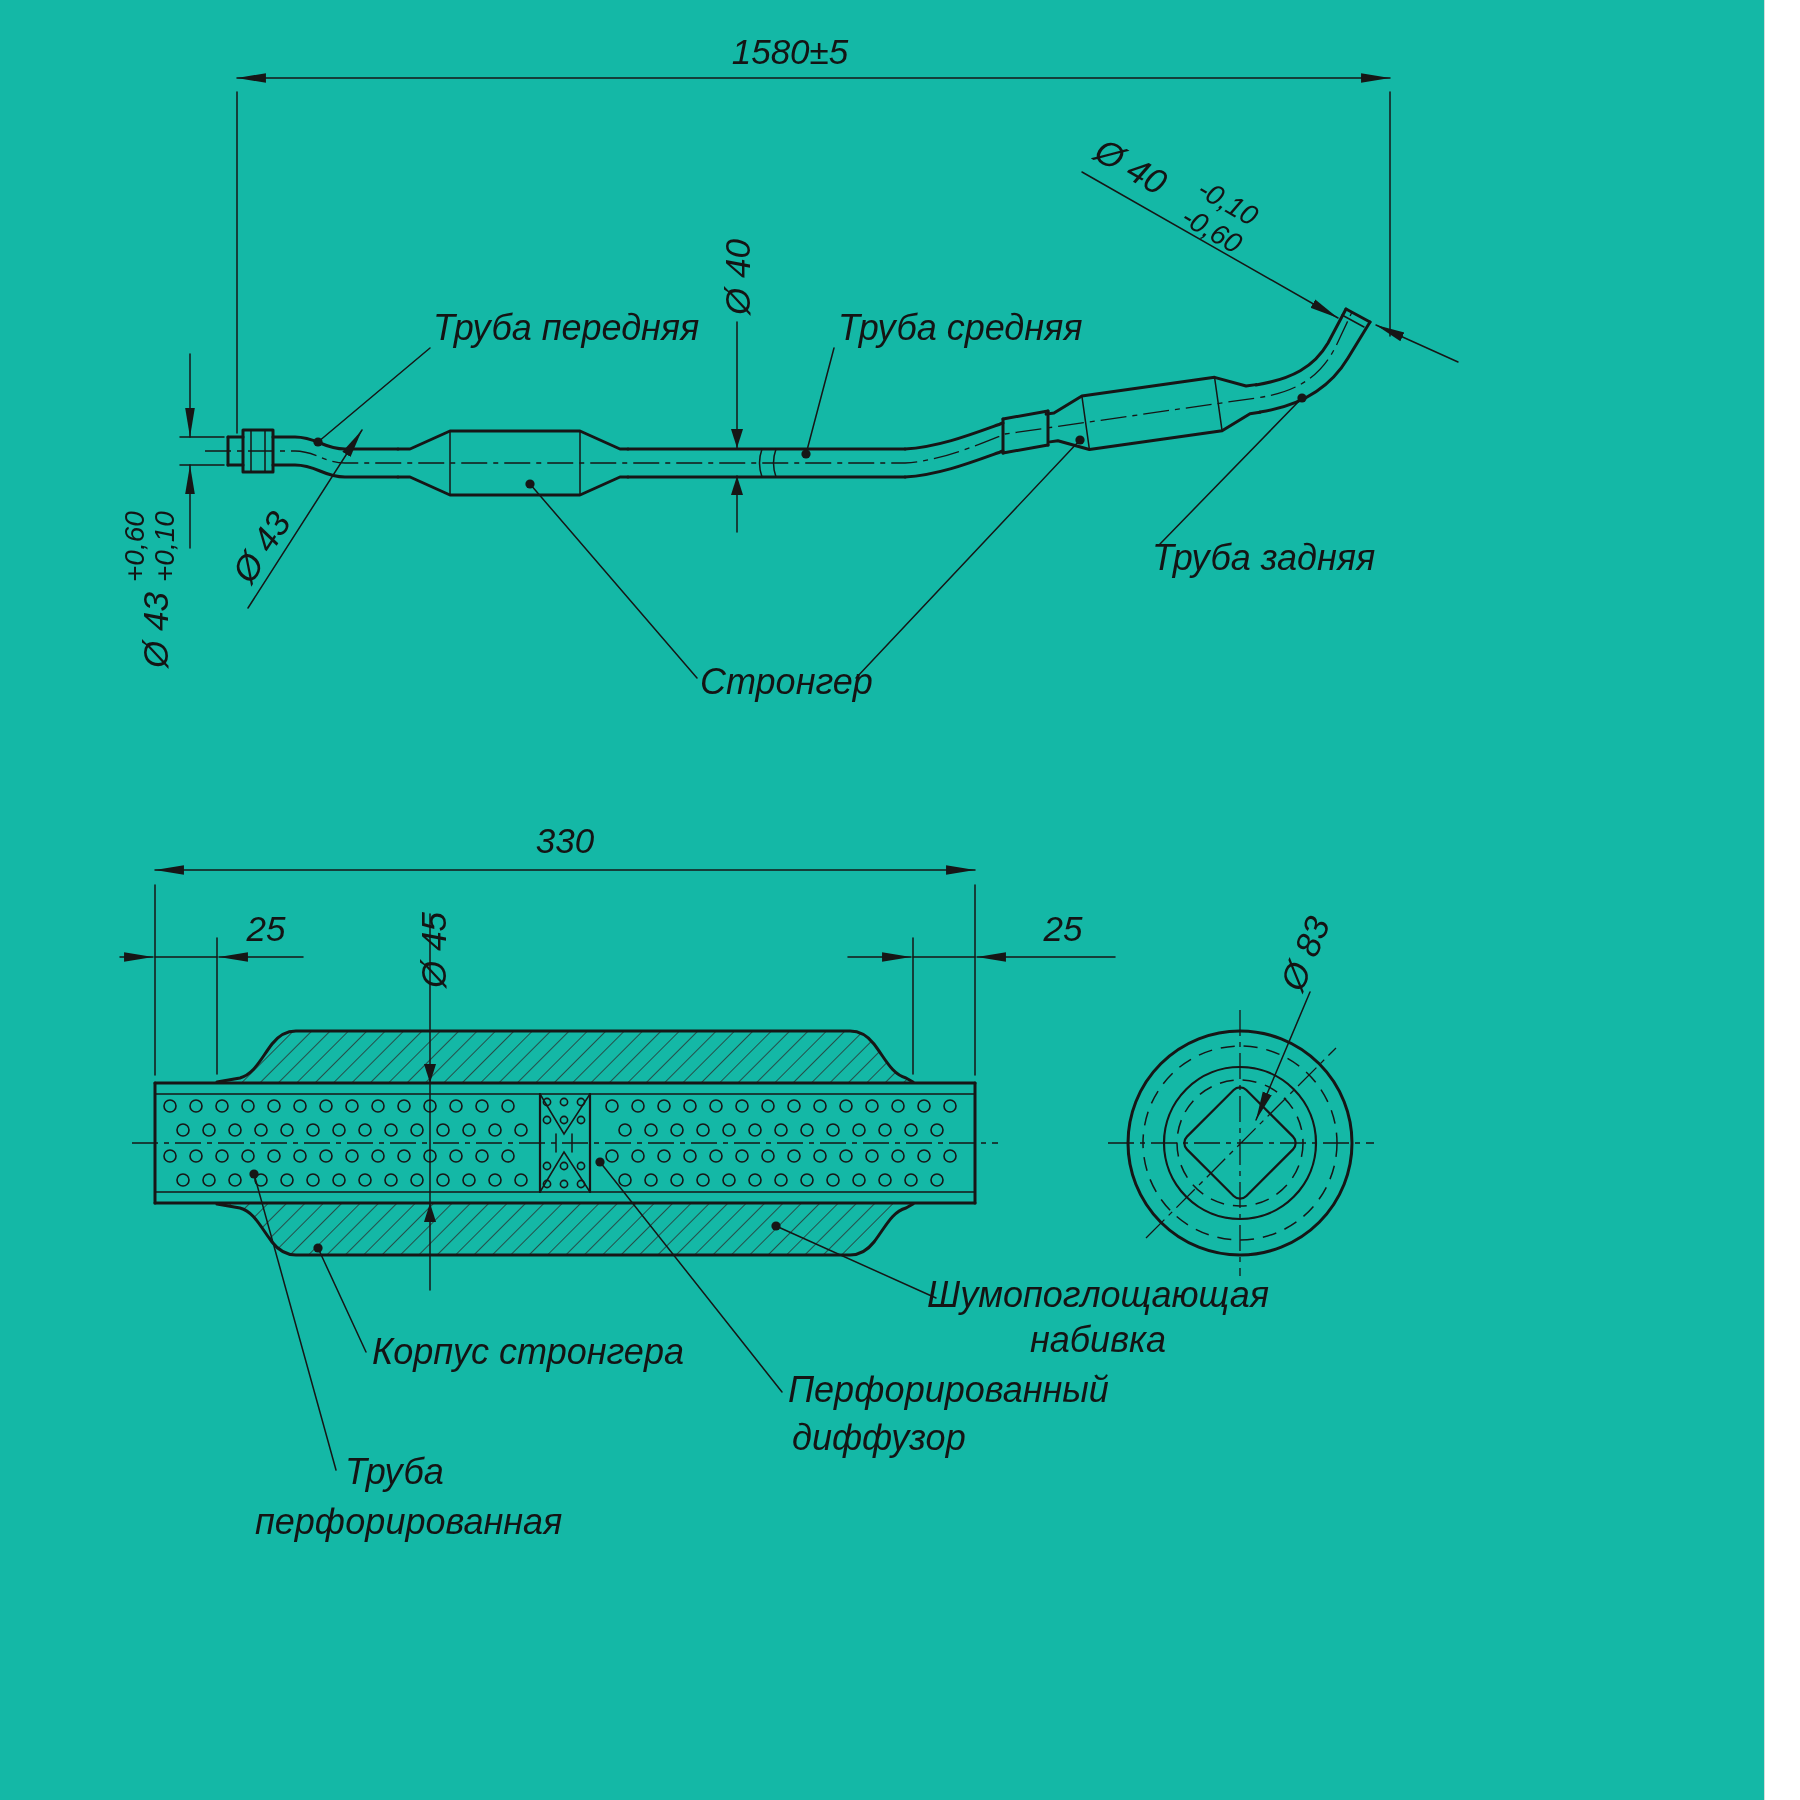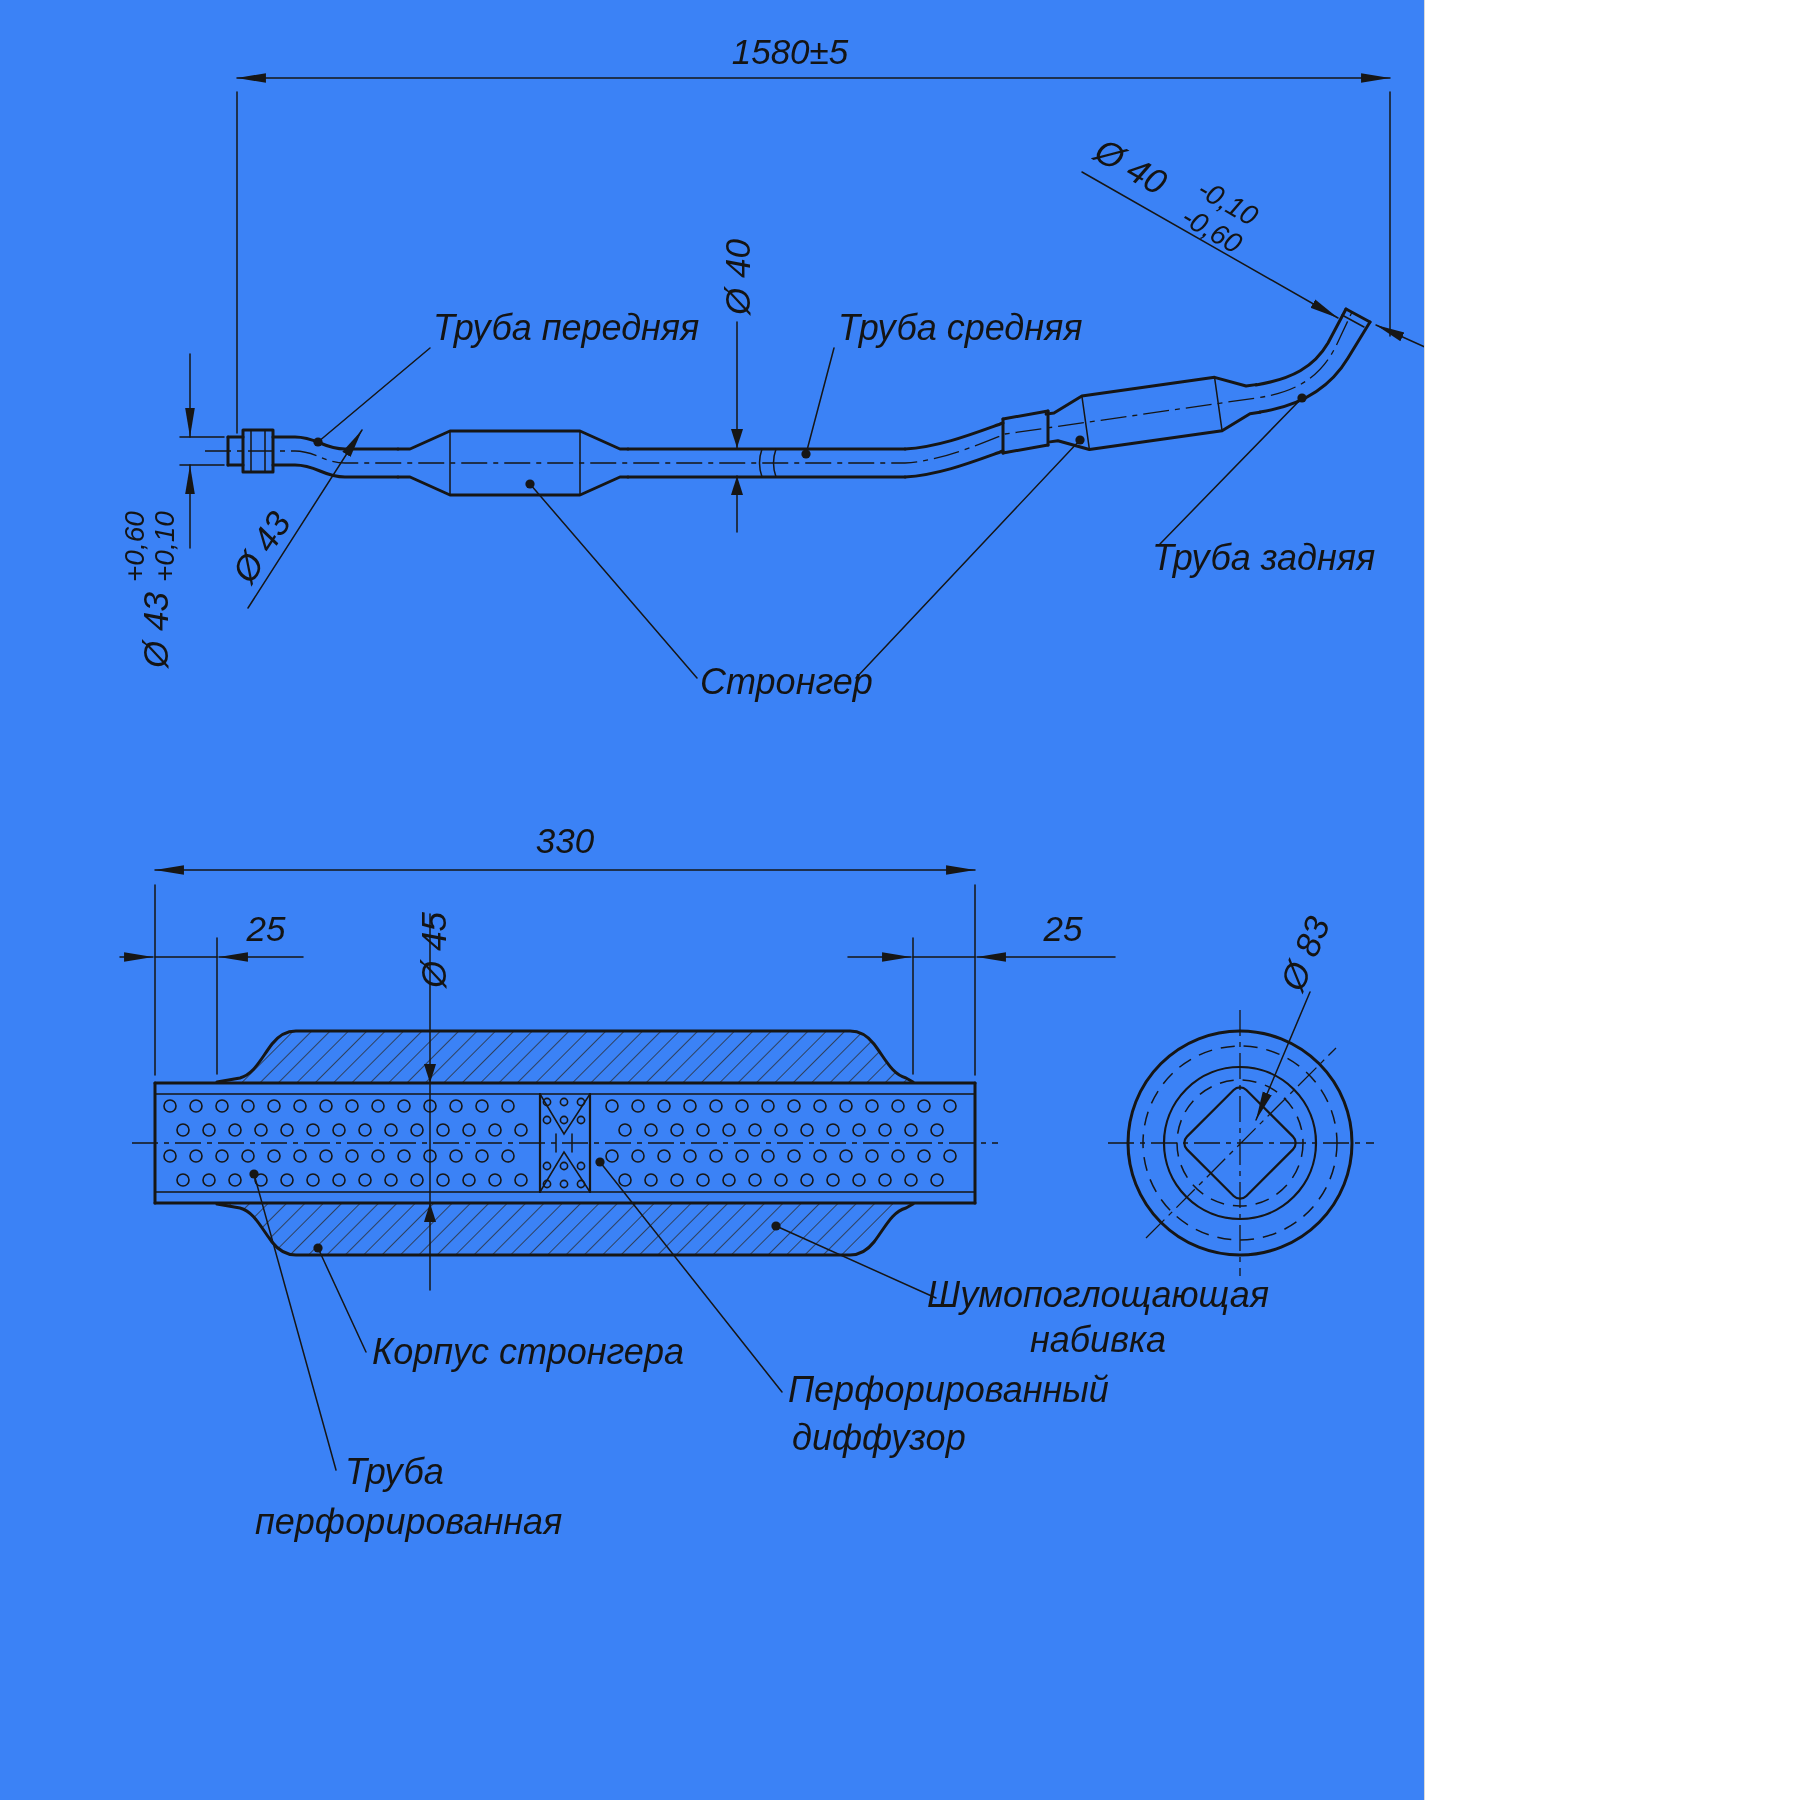--- a/index.html
+++ b/index.html
@@ -1,16 +1,16 @@
 <!DOCTYPE html>
 <html><head>
 <meta charset="utf-8">
 <style>
   html,body{margin:0;padding:0;background:#ffffff;}
-  .sheet{width:1424px;height:1800px;background:#3b82f6;position:relative;outline:1px solid #d9d9d9;overflow:hidden;}
+  .sheet{width:1764px;height:1800px;background:#14b8a6;position:relative;outline:1px solid #d9d9d9;overflow:hidden;}
   svg{display:block;}
   
   .outline{stroke:#161616;stroke-width:3;fill:none;stroke-linejoin:round;stroke-linecap:round;}
   .med{stroke:#161616;stroke-width:2.2;fill:none;stroke-linejoin:round;stroke-linecap:round;}
   .thin{stroke:#161616;stroke-width:1.5;fill:none;stroke-linecap:round;}
   .cl{stroke:#161616;stroke-width:1.3;fill:none;stroke-dasharray:26 6 5 6;}
   .dashc{stroke:#161616;stroke-width:1.5;fill:none;stroke-dasharray:14 9;}
   .hatchfill{fill:url(#hatch);stroke:none;}
   .perf circle{fill:none;stroke:#161616;stroke-width:1.6;}
   .arrfill{fill:#161616;stroke:none;}

